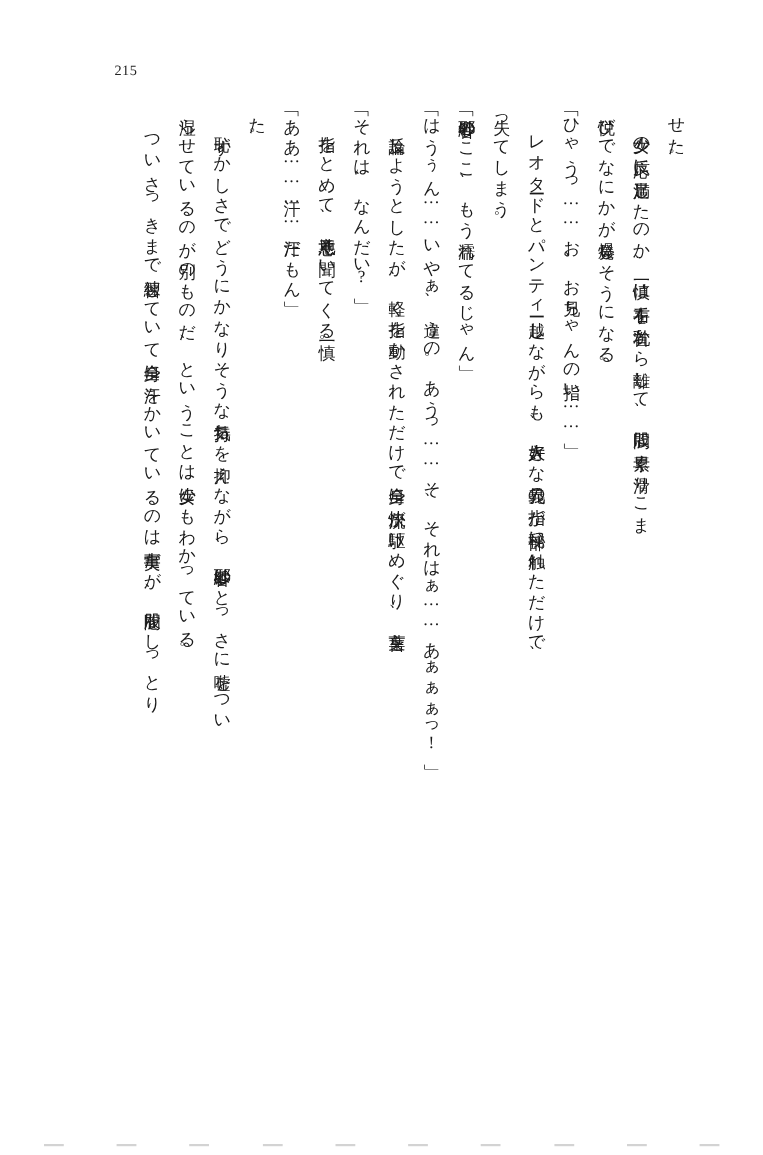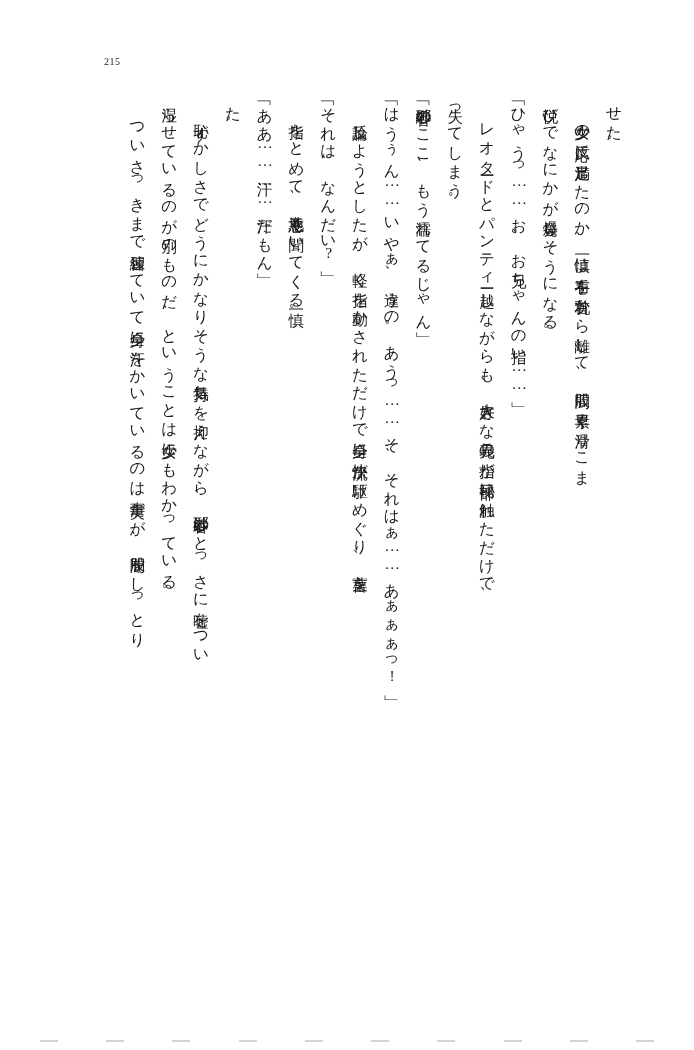--- a/index.html
+++ b/index.html
@@ -18,21 +18,21 @@
   .page {
     position: relative;
     width: 694px;
     height: 1050px;
     box-sizing: border-box;
   }
   .page-number {
     position: absolute;
     top: 56px;
     left: 104px;
-    font-size: 10px;
+    font-size: 13px;
     letter-spacing: 0.5px;
     color: #222;
     font-family: "Liberation Serif", "DejaVu Serif", serif;
   }
   .text-block {
     position: absolute;
     top: 96px;
     left: 72px;
     width: 558px;
     height: 880px;

